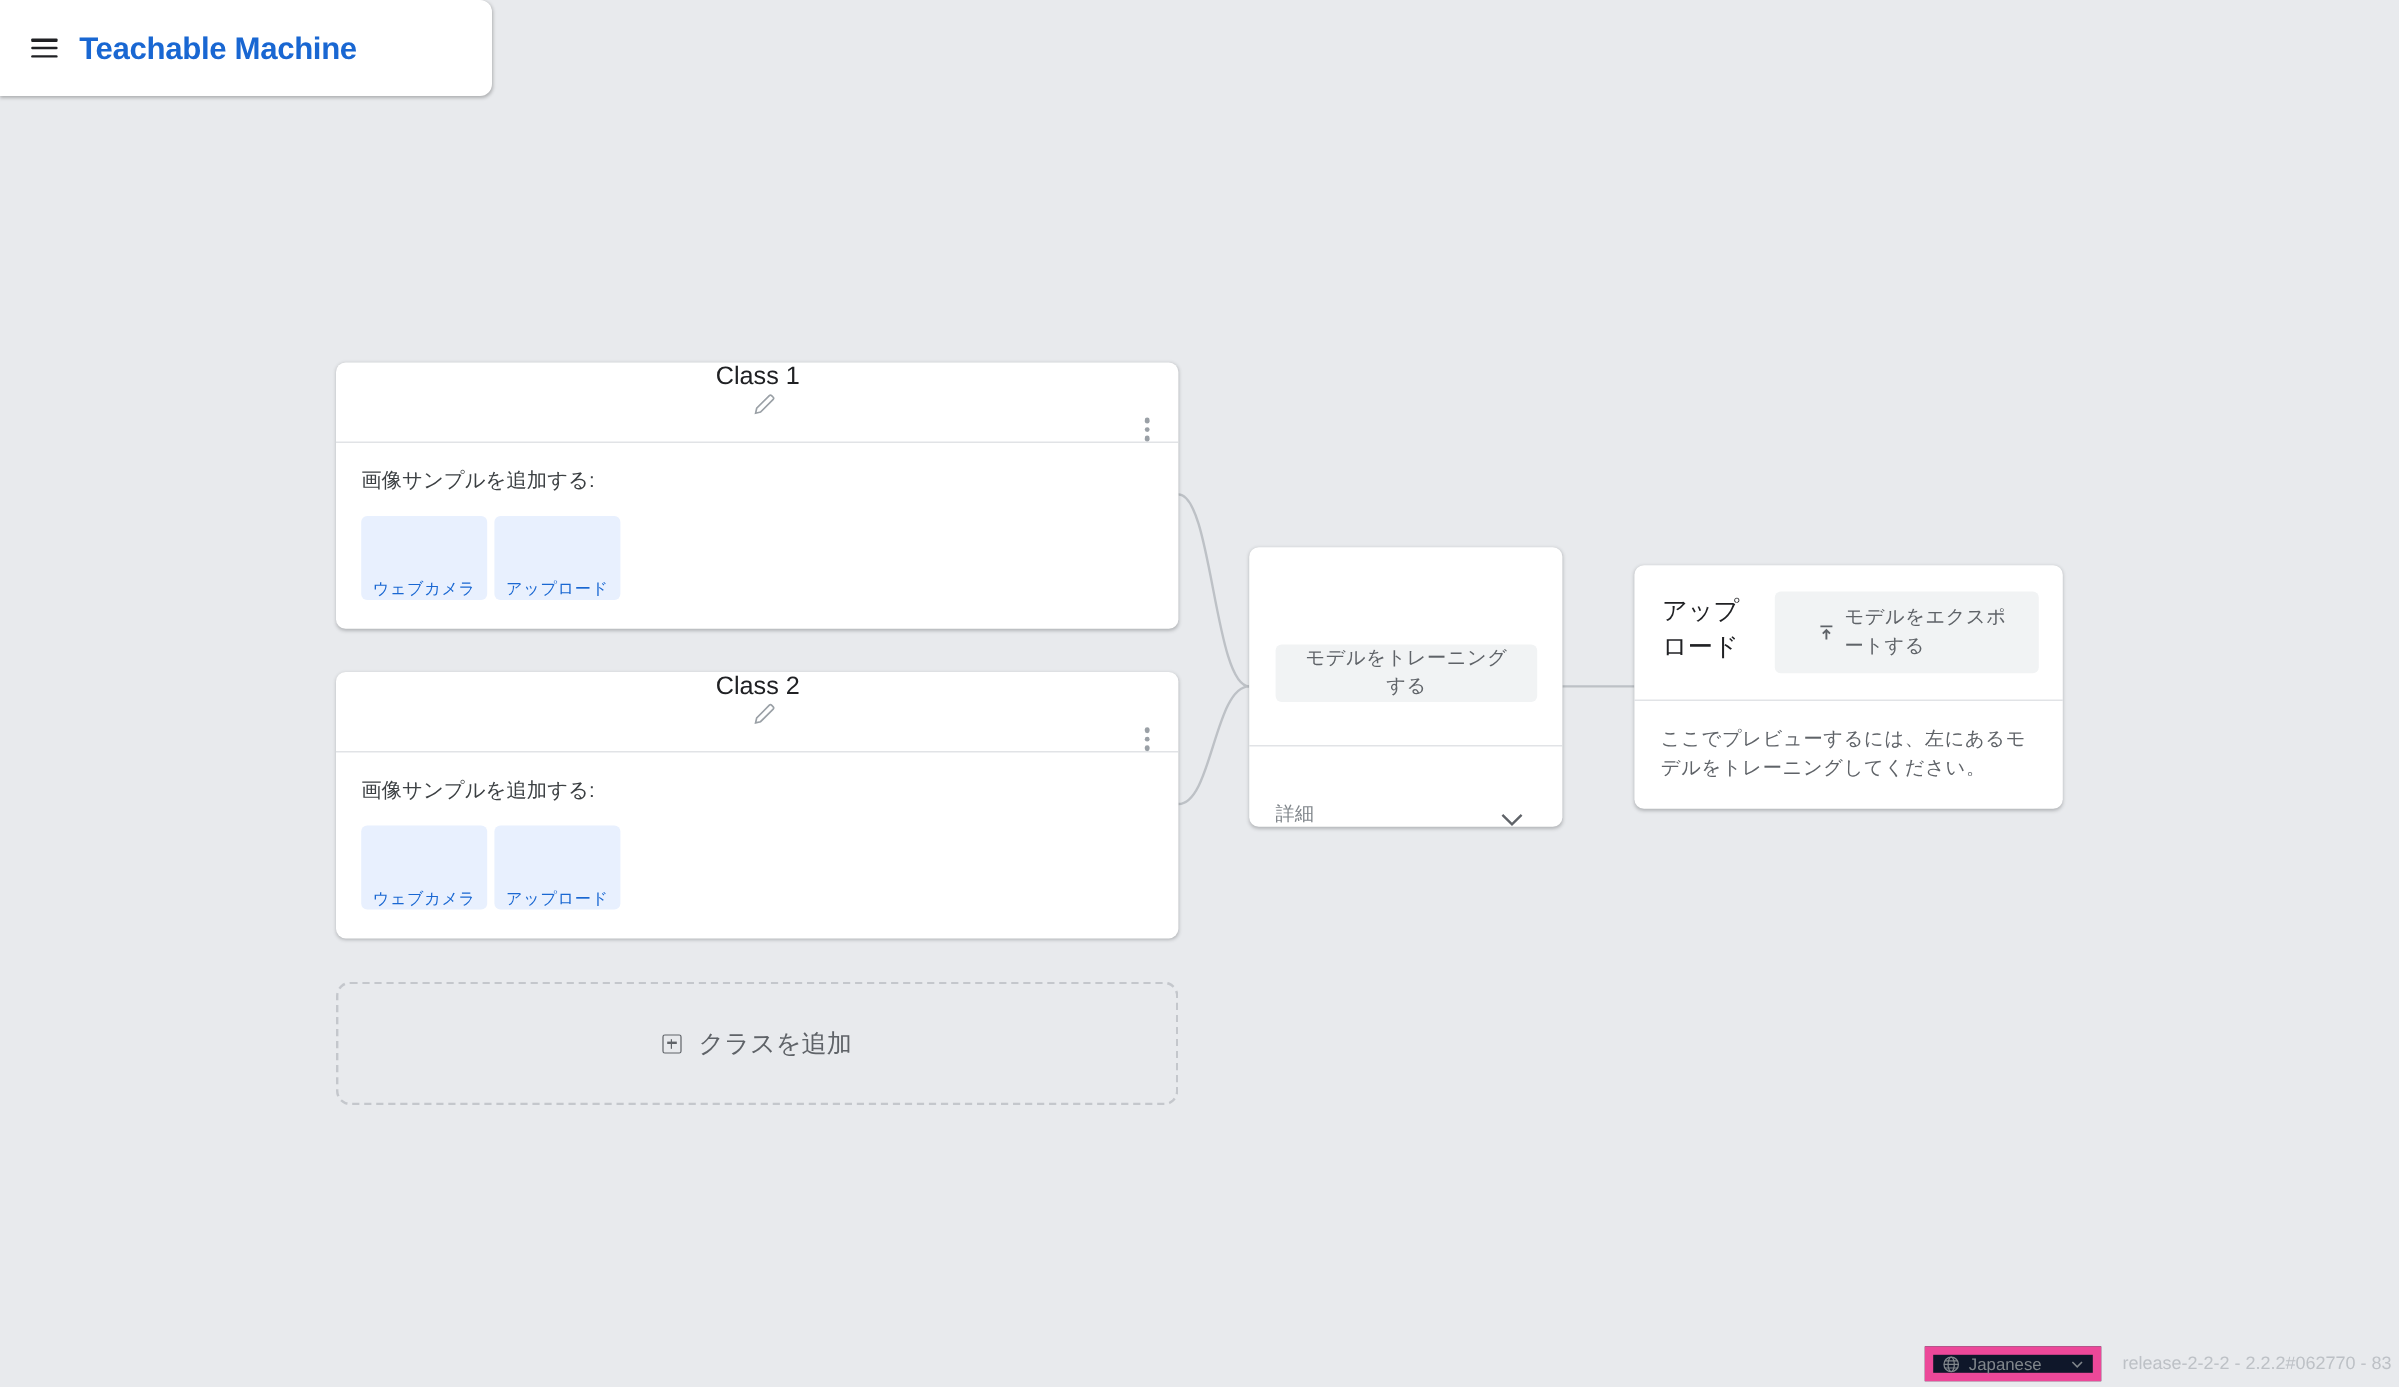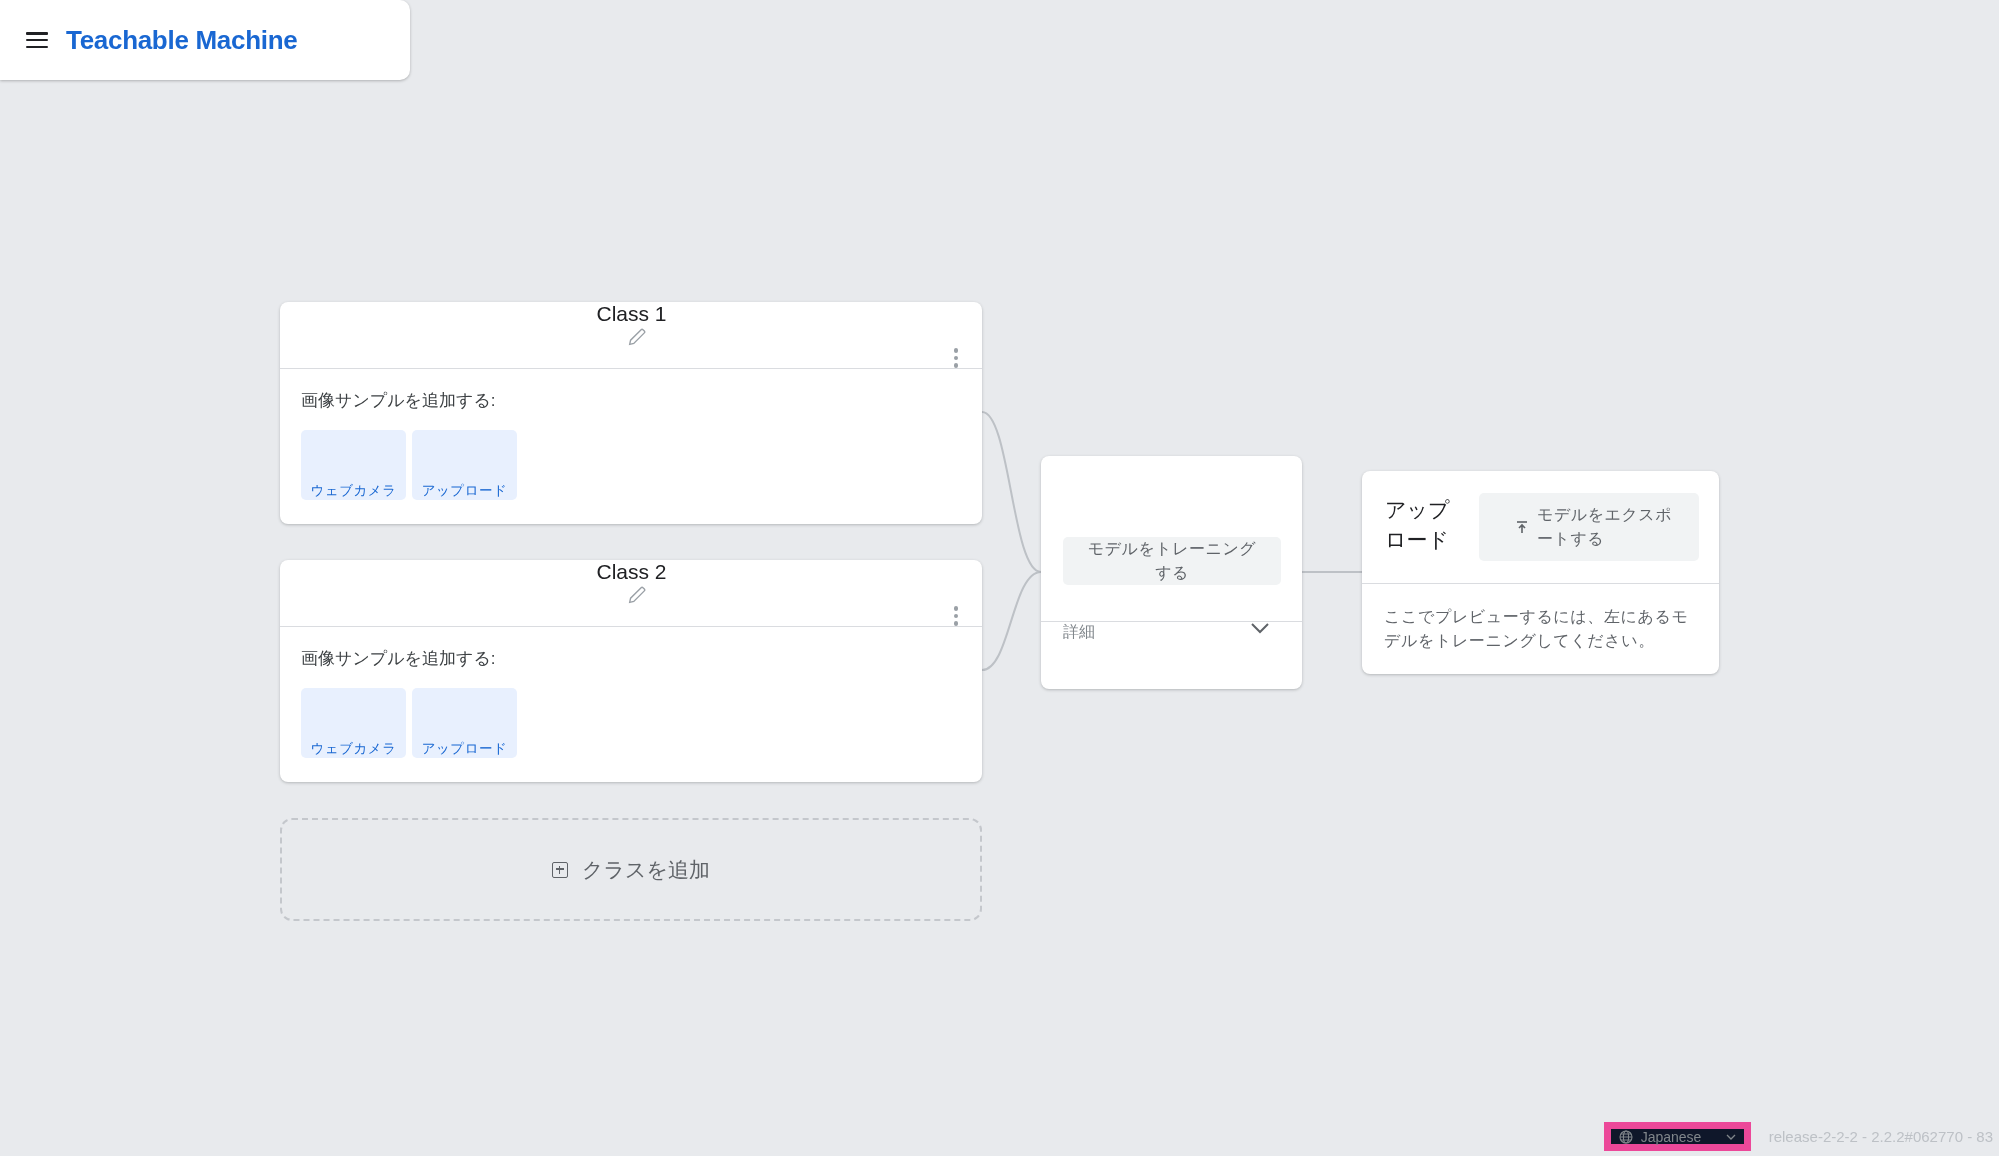--- a/index.html
+++ b/index.html
@@ -28,21 +28,21 @@
   .add-class { position: absolute; left: 280px; top: 818px; width: 702px; height: 103px; border: 2px dashed #c4c7cc; border-radius: 12px; display: flex; align-items: center; justify-content: center; cursor: pointer; }
   .add-class .plus-box { width: 16px; height: 16px; border: 1.6px solid #5f6368; border-radius: 2px; position: relative; margin-right: 14px; }
   .add-class .plus-box::before { content: ""; position: absolute; left: 3px; right: 3px; top: 5.6px; height: 1.6px; background: #5f6368; }
   .add-class .plus-box::after { content: ""; position: absolute; top: 3px; bottom: 3px; left: 5.6px; width: 1.6px; background: #5f6368; }
   .add-class .txt { font-size: 21px; color: #5f6368; }
 
   .train-card { left: 1041px; top: 456px; width: 261px; height: 233px; }
   .train-title { padding: 26px 0 0 23px; font-size: 21px; color: #202124; }
   .train-btn { position: absolute; left: 22px; top: 81px; width: 218px; height: 48px; background: #f1f3f4; border-radius: 5px; display: flex; align-items: center; justify-content: center; text-align: center; font-size: 16px; line-height: 24px; color: #5f6368; padding: 0 20px; cursor: pointer; letter-spacing: 0.5px; }
   .train-divider { position: absolute; left: 0; right: 0; top: 165px; border-top: 1px solid #dadce0; }
-  .adv-row { position: absolute; left: 0; right: 0; top: 166px; height: 67px; display: flex; align-items: flex-start; padding: 0 32px 0 22px; cursor: pointer; }
+  .adv-row { position: absolute; left: 0; right: 0; top: 166px; height: 67px; display: flex; align-items: flex-end; padding: 0 32px 0 22px; cursor: pointer; }
   .adv-row .lbl { font-size: 16px; color: #80868b; }
   .adv-row .chev { margin-left: auto; width: 20px; height: 12px; }
 
   .preview-card { left: 1362px; top: 471px; width: 357px; height: 203px; }
   .preview-title { position: absolute; left: 23px; top: 24px; font-size: 21px; line-height: 30px; width: 80px; color: #202124; }
   .export-btn { position: absolute; left: 117px; top: 22px; width: 220px; height: 68px; background: #f1f3f4; border-radius: 5px; display: flex; align-items: center; padding: 0 20px 0 36px; cursor: pointer; }
   .export-btn svg { width: 14px; height: 14px; flex: none; }
   .export-btn .lbl { margin-left: 8px; font-size: 16px; line-height: 24px; color: #5f6368; letter-spacing: 0.5px; }
   .preview-divider { position: absolute; left: 0; right: 0; top: 112px; border-top: 1px solid #dadce0; }
   .preview-msg { position: absolute; left: 22px; top: 134px; width: 315px; font-size: 16px; line-height: 24px; color: #5f6368; letter-spacing: 0.6px; }

